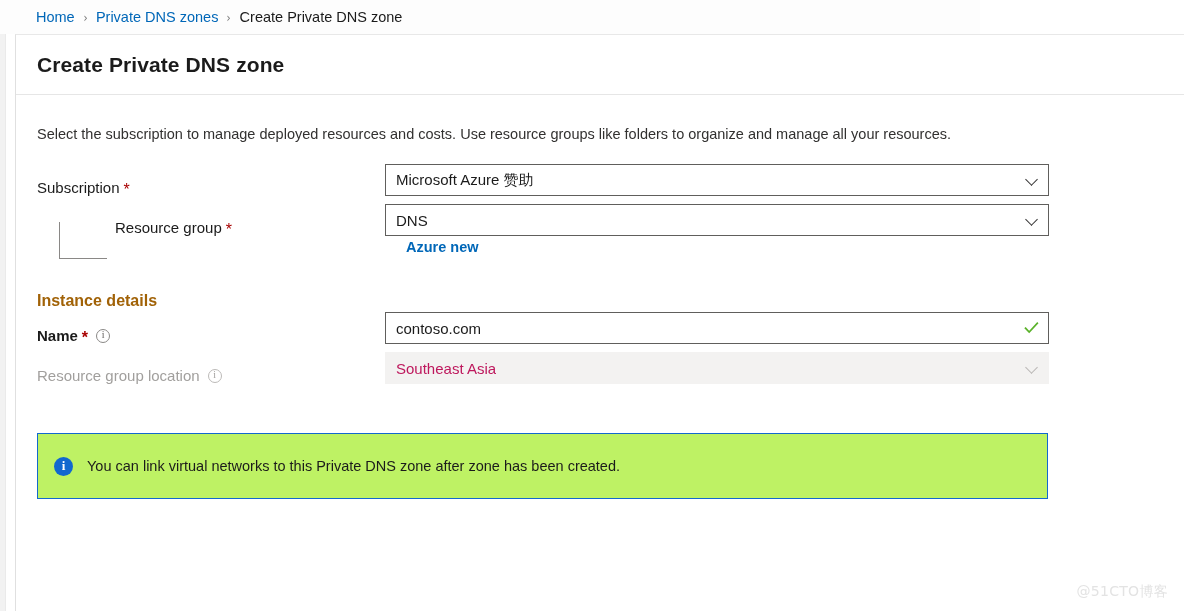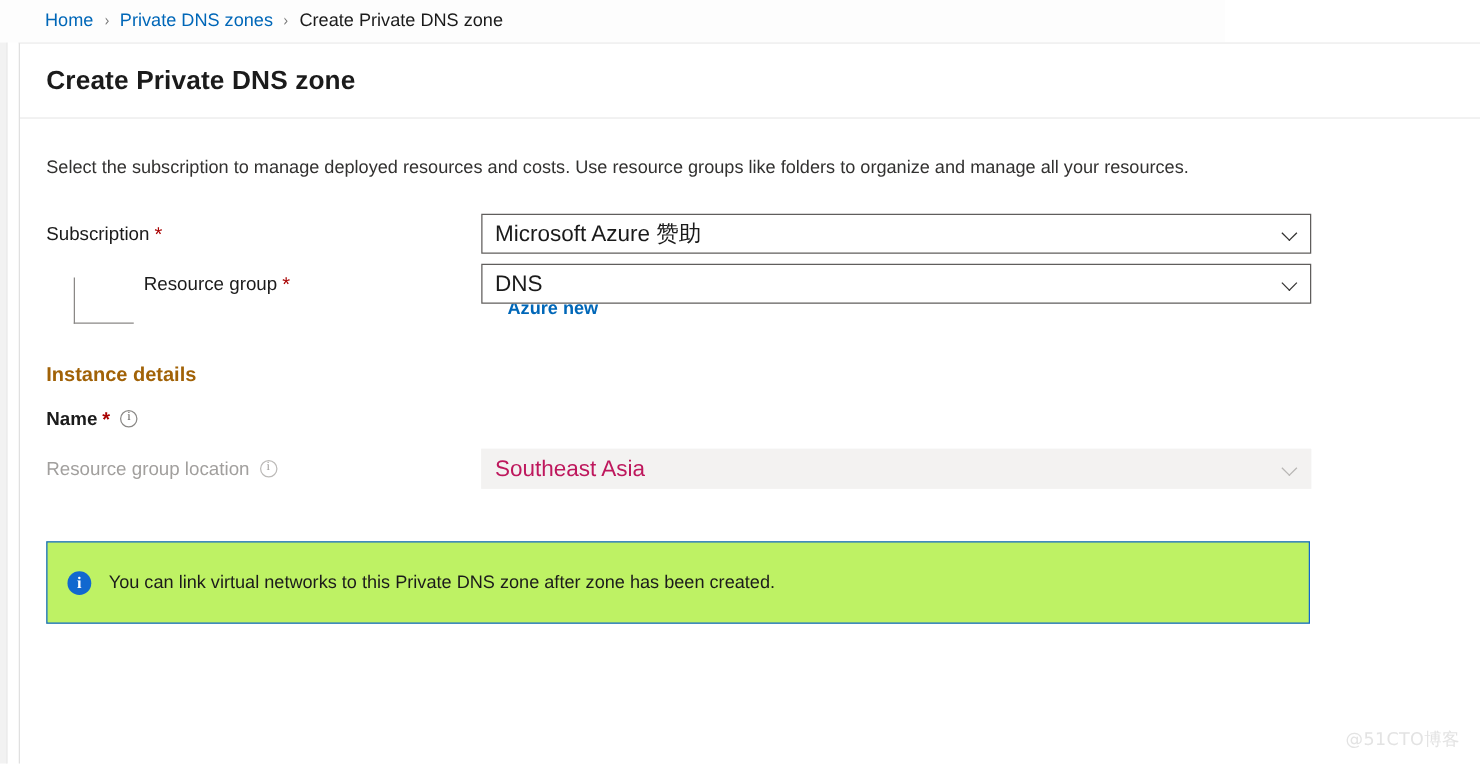--- a/index.html
+++ b/index.html
@@ -107,21 +107,21 @@
     margin-top: 0;
     font-size: 14.5px;
     line-height: 24px;
     color: #323130;
     max-width: 1030px;
   }
 
   .field-row {
     position: relative;
     display: flex;
-    align-items: center;
+    align-items: flex-end;
     padding-left: 21px;
     height: 18px;
     margin-top: 0;
   }
   .field-label {
     width: 348px;
     font-size: 15px;
     color: #1b1b1b;
     font-weight: 600;
     white-space: nowrap;
@@ -165,21 +165,21 @@
   
   .control {
     position: relative;
     width: 664px;
     height: 32px;
     background: #ffffff;
     border: 1px solid #605e5c;
     display: flex;
     align-items: center;
     padding: 0 30px 0 10px;
-    font-size: 18px;
+    font-size: 15px;
     color: #1b1b1b;
     cursor: pointer;
     user-select: none;
   }
   .control.textbox { cursor: text; }
   .control.disabled {
     background: #f3f2f1;
     border-color: #f3f2f1;
     color: #be185d;
     cursor: default;
@@ -341,20 +341,26 @@
         </div>
 
         <div class="section-head" style="margin-top:36px;">Instance details</div>
 
         <div class="field-row" style="margin-top:16px;">
           <span class="field-label">
             <span>Name</span>
             <span class="req">*</span>
             <span class="info-circle"></span>
           </span>
+          <div class="control textbox">
+            <span class="val">contoso.com</span>
+            <svg class="check" viewBox="0 0 15 14">
+              <path d="M1.5 7.2 L5.2 11 L13.3 2.2" fill="none" stroke="#5ab22a" stroke-width="1.7" stroke-linecap="square"></path>
+            </svg>
+          </div>
         </div>
 
         <div class="field-row" style="margin-top:22px;">
           <span class="field-label disabled">
             <span>Resource group location</span>
             <span class="info-circle dim"></span>
           </span>
           <div class="control disabled">
             <span class="val">Southeast Asia</span>
             <span class="chev"></span>

